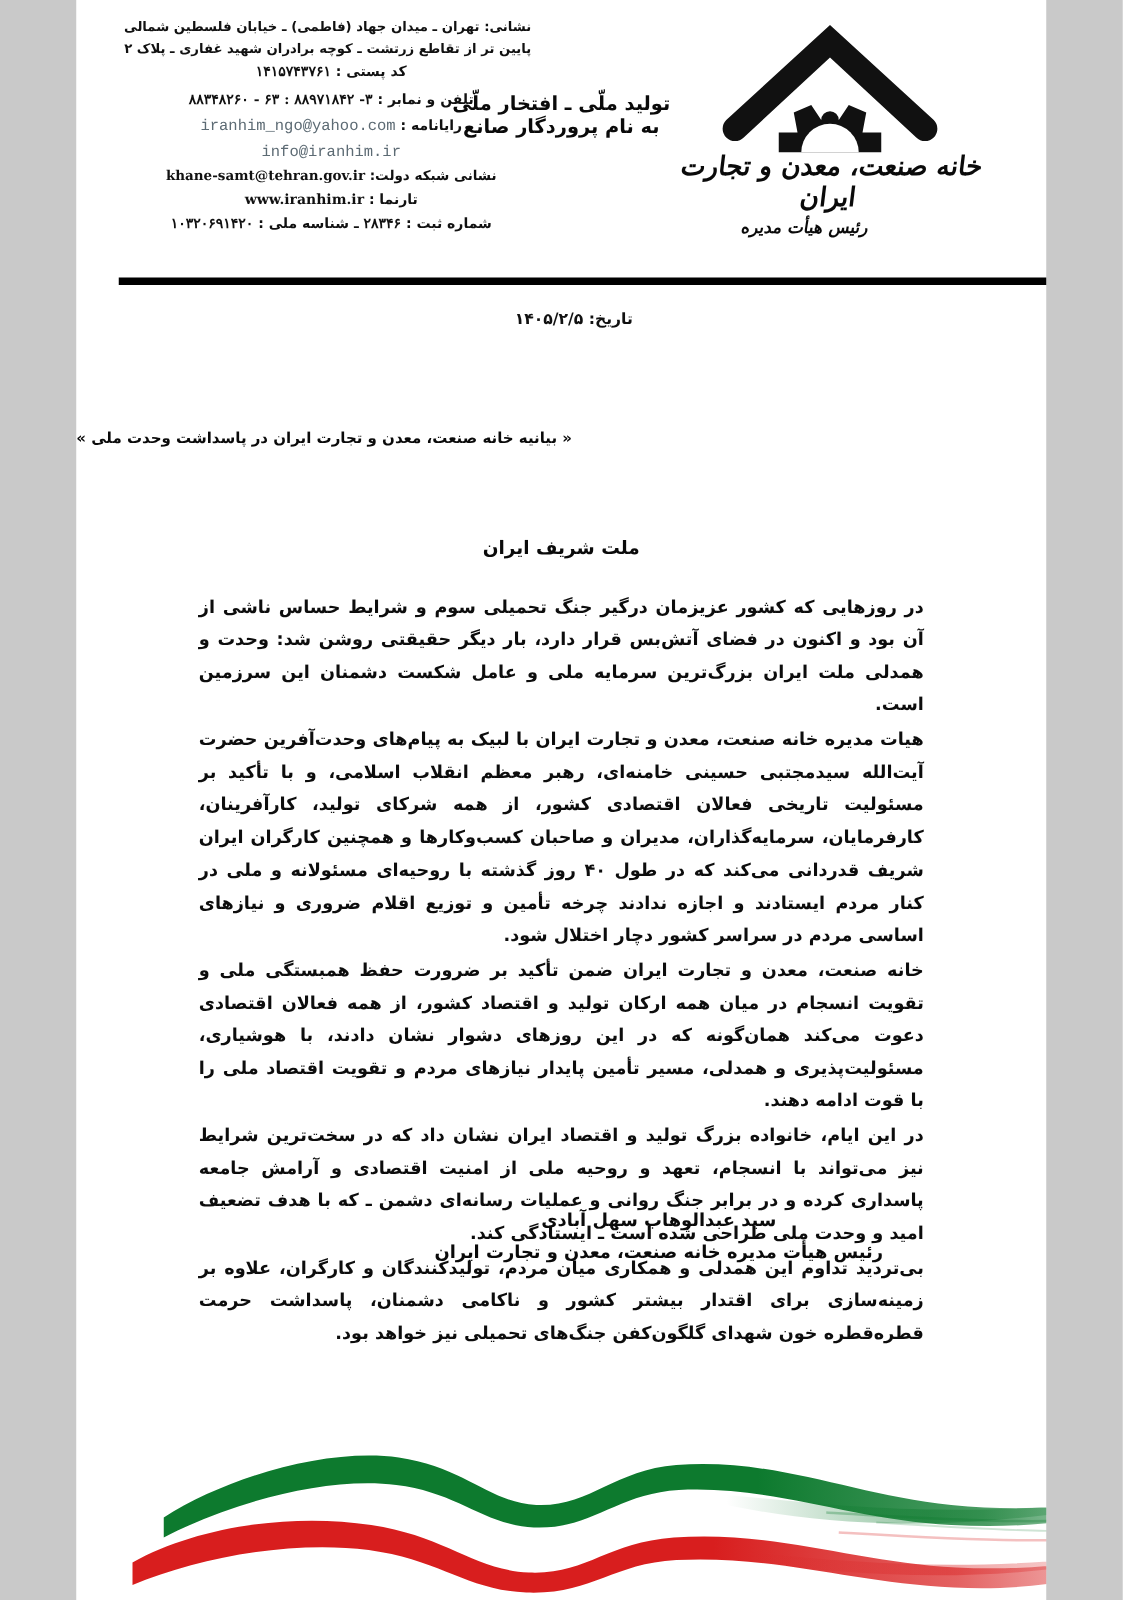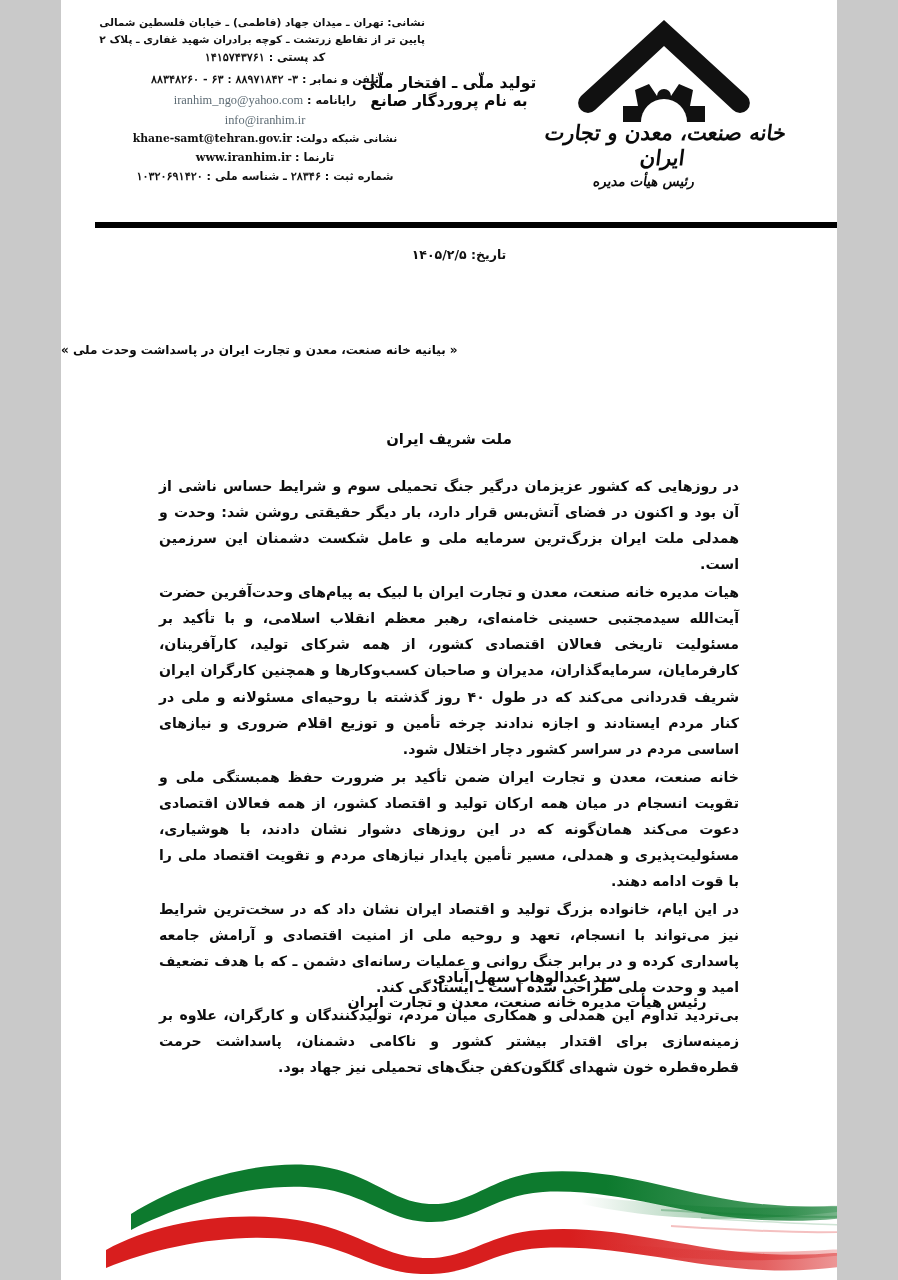--- a/index.html
+++ b/index.html
@@ -59,21 +59,21 @@
     font-weight: 400;
     font-size: 12.4px;
     line-height: 1.55;
   }
   .contact-line.email .lbl {
     color: #111;
     font-weight: 700;
     font-size: 11.2px;
   }
   .contact-line.email .val-latin {
-    font-family: Liberation Serif, serif;
+    font-family: Liberation Mono, monospace;
     font-weight: 400;
     color: #5d6b74;
     text-align: center;
   }
   .contact-line.email2 {
     color: #8b979e;
     font-weight: 400;
     font-size: 12.4px;
   }
   .spacer-sm { height: 3px; }
@@ -272,21 +272,21 @@
   <div class="date-row">تاریخ: ۱۴۰۵/۲/۵</div>
 
   <div class="doc-title">« بیانیه خانه صنعت، معدن و تجارت ایران در پاسداشت وحدت ملی »</div>
 
   <div class="body-wrap">
     <div class="salutation">ملت شریف ایران</div>
     <p class="para p1">در روزهایی که کشور عزیزمان درگیر جنگ تحمیلی سوم و شرایط حساس ناشی از آن بود و اکنون در فضای آتش‌بس قرار دارد، بار دیگر حقیقتی روشن شد: وحدت و همدلی ملت ایران بزرگ‌ترین سرمایه ملی و عامل شکست دشمنان این سرزمین است.</p>
     <p class="para">هیات مدیره خانه صنعت، معدن و تجارت ایران با لبیک به پیام‌های وحدت‌آفرین حضرت آیت‌الله سیدمجتبی حسینی خامنه‌ای، رهبر معظم انقلاب اسلامی، و با تأکید بر مسئولیت تاریخی فعالان اقتصادی کشور، از همه شرکای تولید، کارآفرینان، کارفرمایان، سرمایه‌گذاران، مدیران و صاحبان کسب‌وکارها و همچنین کارگران ایران شریف قدردانی می‌کند که در طول ۴۰ روز گذشته با روحیه‌ای مسئولانه و ملی در کنار مردم ایستادند و اجازه ندادند چرخه تأمین و توزیع اقلام ضروری و نیازهای اساسی مردم در سراسر کشور دچار اختلال شود.</p>
     <p class="para">خانه صنعت، معدن و تجارت ایران ضمن تأکید بر ضرورت حفظ همبستگی ملی و تقویت انسجام در میان همه ارکان تولید و اقتصاد کشور، از همه فعالان اقتصادی دعوت می‌کند همان‌گونه که در این روزهای دشوار نشان دادند، با هوشیاری، مسئولیت‌پذیری و همدلی، مسیر تأمین پایدار نیازهای مردم و تقویت اقتصاد ملی را با قوت ادامه دهند.</p>
     <p class="para">در این ایام، خانواده بزرگ تولید و اقتصاد ایران نشان داد که در سخت‌ترین شرایط نیز می‌تواند با انسجام، تعهد و روحیه ملی از امنیت اقتصادی و آرامش جامعه پاسداری کرده و در برابر جنگ روانی و عملیات رسانه‌ای دشمن ـ که با هدف تضعیف امید و وحدت ملی طراحی شده است ـ ایستادگی کند.</p>
-    <p class="para">بی‌تردید تداوم این همدلی و همکاری میان مردم، تولیدکنندگان و کارگران، علاوه بر زمینه‌سازی برای اقتدار بیشتر کشور و ناکامی دشمنان، پاسداشت حرمت قطره‌قطره خون شهدای گلگون‌کفن جنگ‌های تحمیلی نیز جهاد بود.</p>
+    <p class="para">بی‌تردید تداوم این همدلی و همکاری میان مردم، تولیدکنندگان و کارگران، علاوه بر زمینه‌سازی برای اقتدار بیشتر کشور و ناکامی دشمنان، پاسداشت حرمت قطره‌قطره خون شهدای گلگون‌کفن جنگ‌های تحمیلی نیز خواهد بود.</p>
   </div>
 
   <div class="sign-block">
     <div class="sign-line">سید عبدالوهاب سهل آبادی</div>
     <div class="sign-line">رئیس هیأت مدیره خانه صنعت،  معدن و تجارت ایران</div>
   </div>
 
   <svg class="ribbon" viewBox="0 0 898 150" preserveAspectRatio="none">
     <defs>
       <linearGradient id="greenFade" x1="0" y1="0" x2="1" y2="0">

